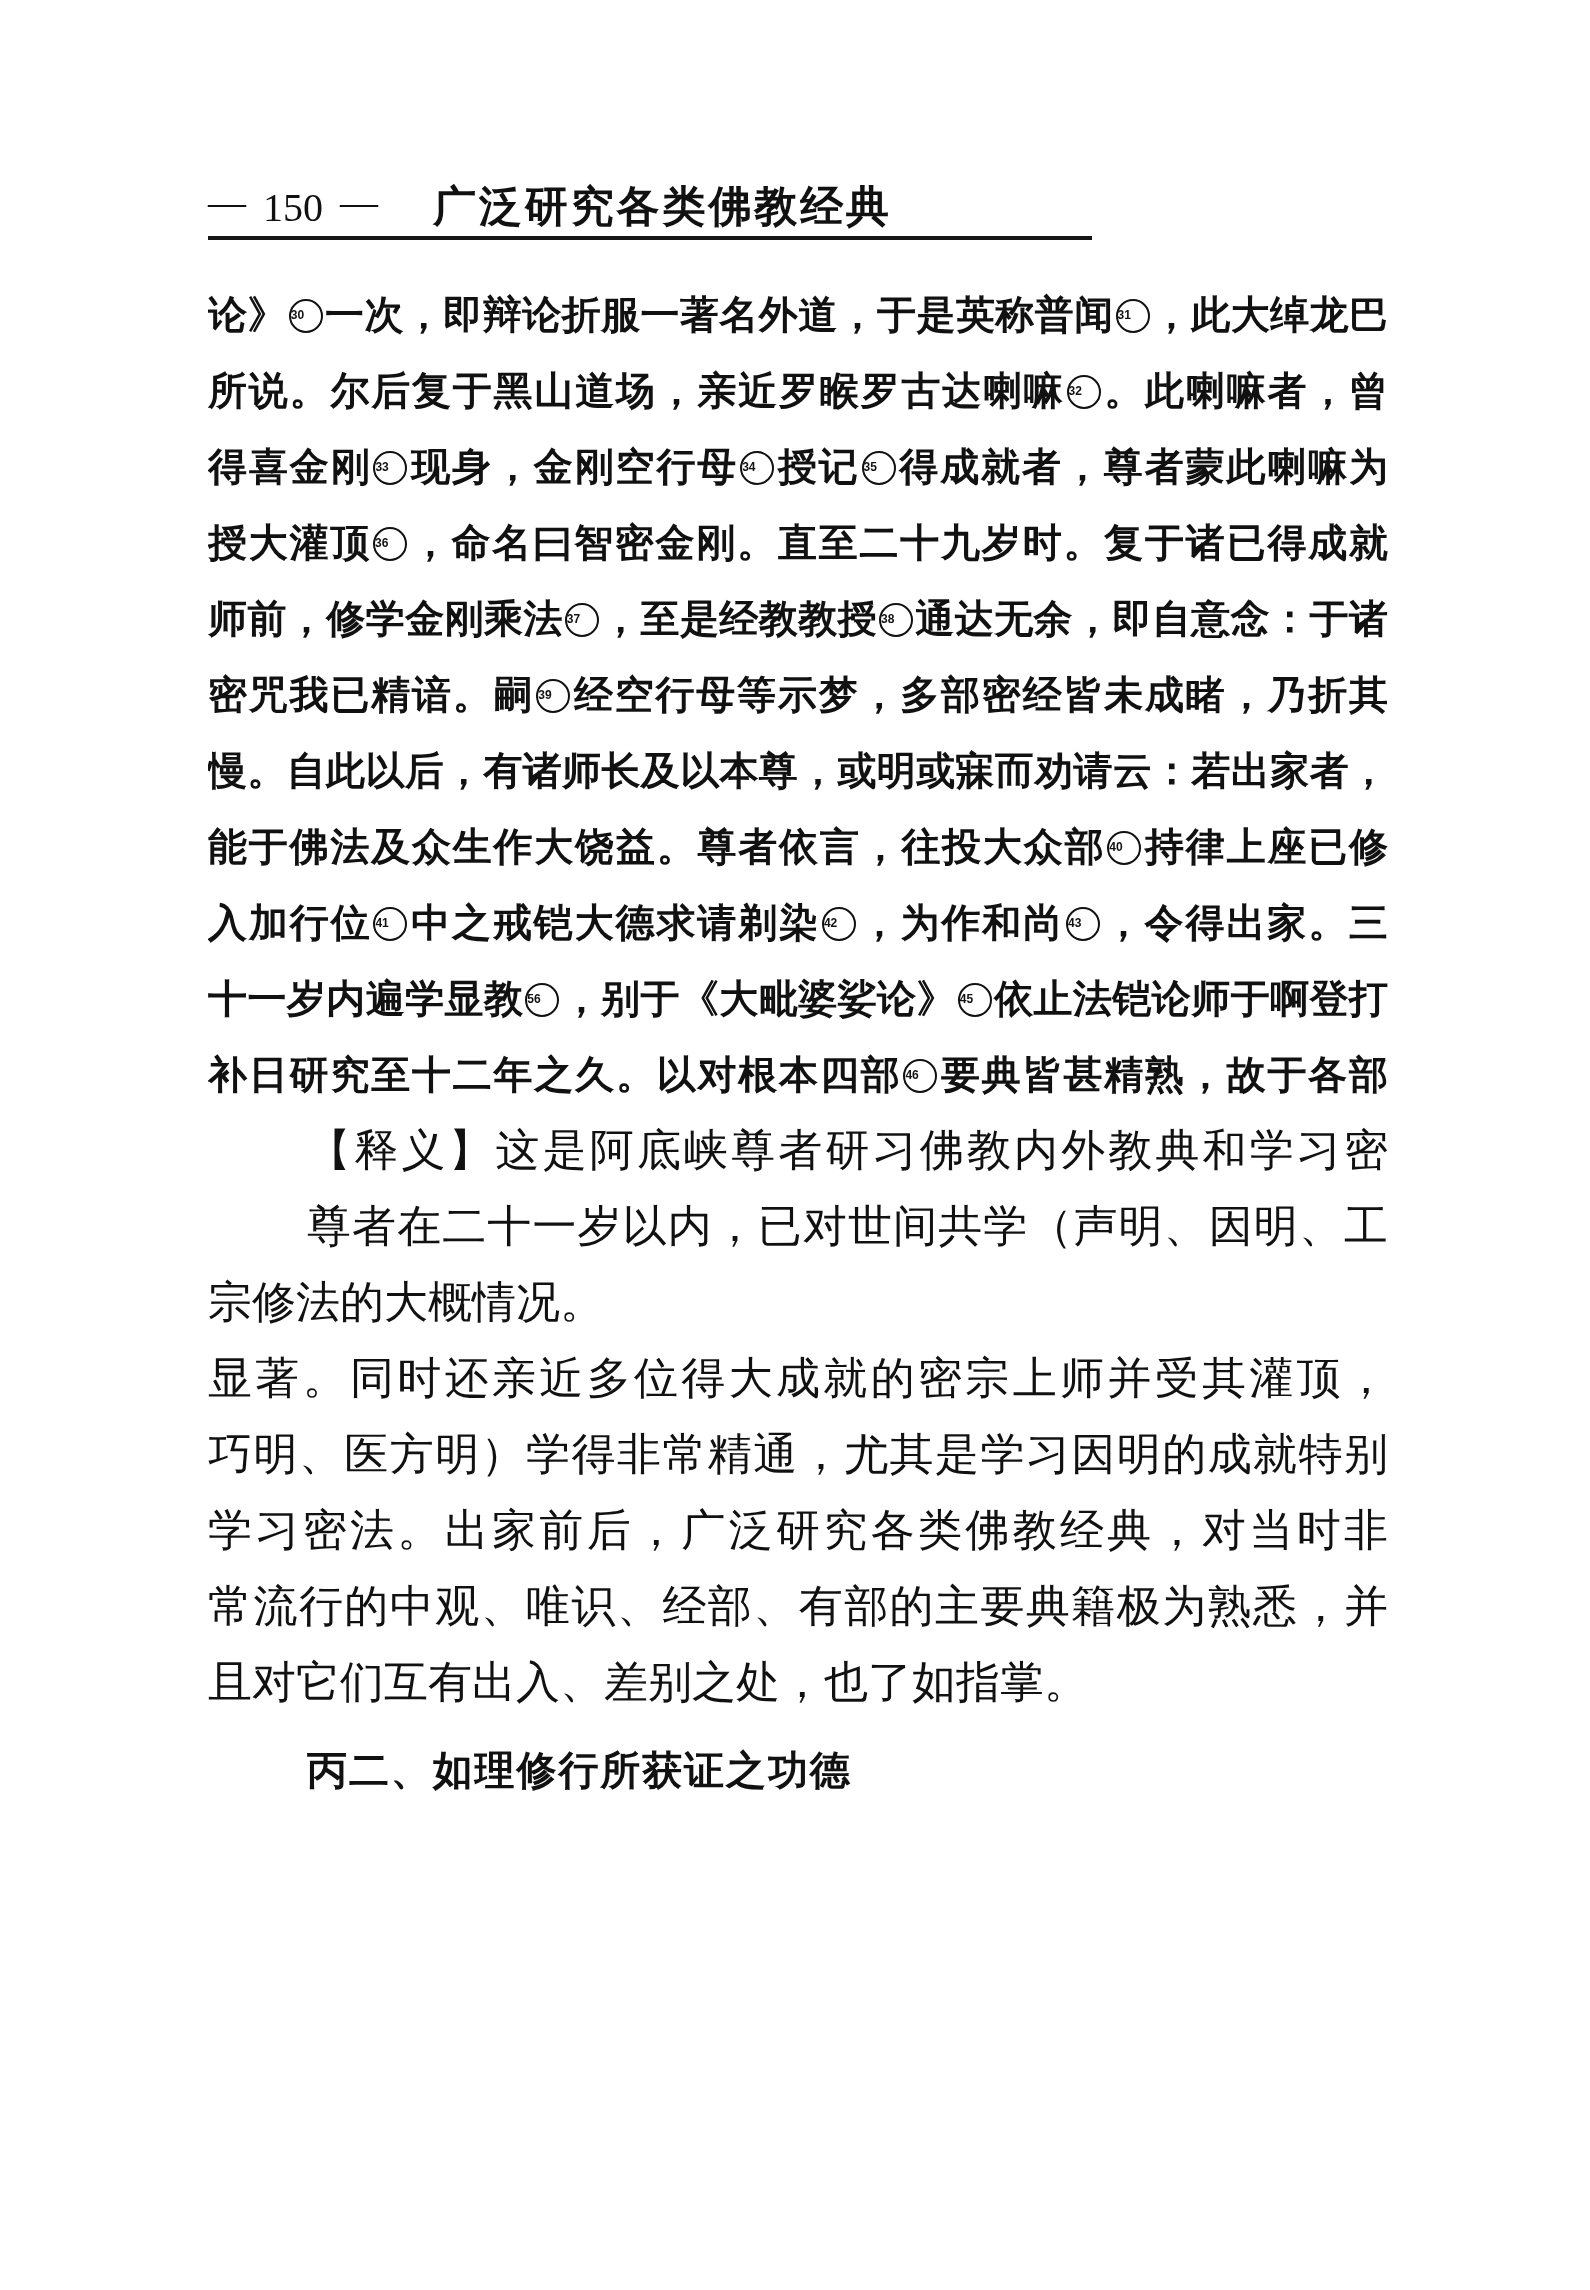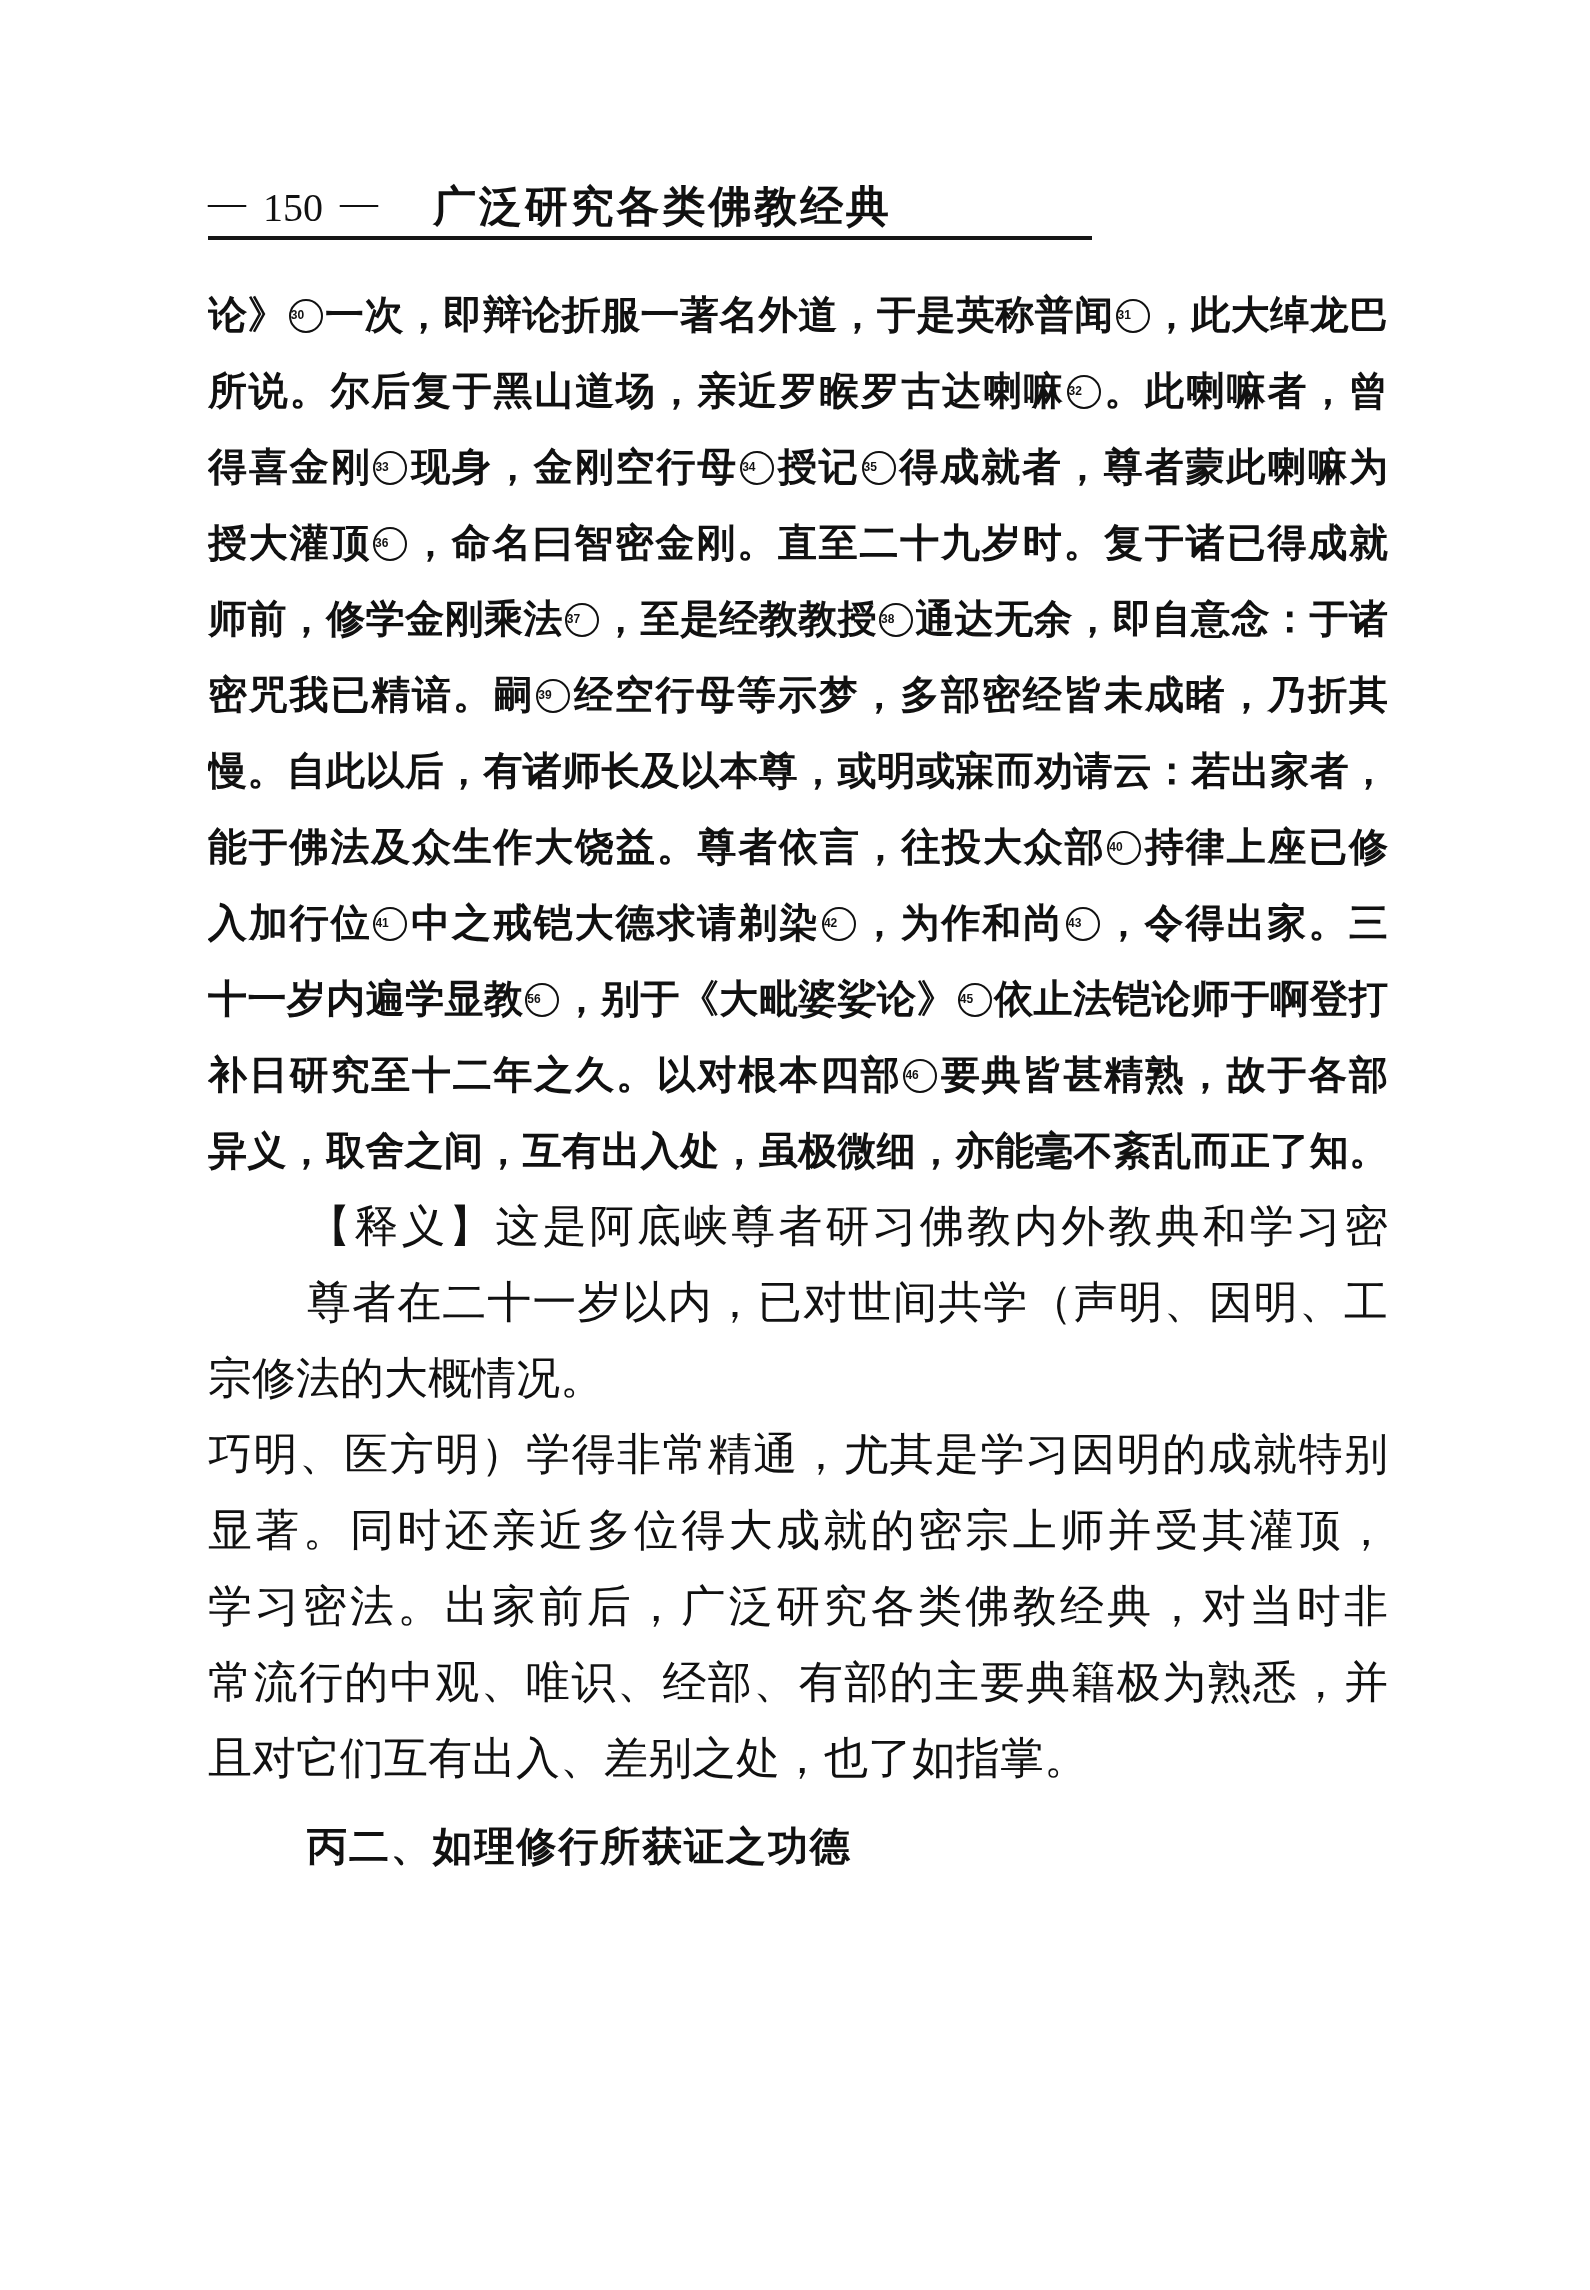--- a/index.html
+++ b/index.html
@@ -115,28 +115,27 @@
         <div class="line">所说。尔后复于黑山道场，亲近罗睺罗古达喇嘛<span class="circ">32</span>。此喇嘛者，曾</div>
         <div class="line">得喜金刚<span class="circ">33</span>现身，金刚空行母<span class="circ">34</span>授记<span class="circ">35</span>得成就者，尊者蒙此喇嘛为</div>
         <div class="line">授大灌顶<span class="circ">36</span>，命名曰智密金刚。直至二十九岁时。复于诸已得成就</div>
         <div class="line">师前，修学金刚乘法<span class="circ">37</span>，至是经教教授<span class="circ">38</span>通达无余，即自意念：于诸</div>
         <div class="line">密咒我已精谙。嗣<span class="circ">39</span>经空行母等示梦，多部密经皆未成睹，乃折其</div>
         <div class="line">慢。自此以后，有诸师长及以本尊，或明或寐而劝请云：若出家者，</div>
         <div class="line">能于佛法及众生作大饶益。尊者依言，往投大众部<span class="circ">40</span>持律上座已修</div>
         <div class="line">入加行位<span class="circ">41</span>中之戒铠大德求请剃染<span class="circ">42</span>，为作和尚<span class="circ">43</span>，令得出家。三</div>
         <div class="line">十一岁内遍学显教<span class="circ">56</span>，别于《大毗婆娑论》<span class="circ">45</span>依止法铠论师于啊登打</div>
         <div class="line">补日研究至十二年之久。以对根本四部<span class="circ">46</span>要典皆甚精熟，故于各部</div>
-        <div class="line">异义，取舍之间，互有出入处，虽极微细，亦能毫不紊乱而正了知。</div>
       </div>
     <div class="section kai">
         <div class="line indent">【释义】这是阿底峡尊者研习佛教内外教典和学习密</div>
         <div class="line indent">尊者在二十一岁以内，已对世间共学（声明、因明、工</div>
         <div class="line short">宗修法的大概情况。</div>
+        <div class="line">显著。同时还亲近多位得大成就的密宗上师并受其灌顶，</div>
         <div class="line">巧明、医方明）学得非常精通，尤其是学习因明的成就特别</div>
-        <div class="line">显著。同时还亲近多位得大成就的密宗上师并受其灌顶，</div>
         <div class="line">学习密法。出家前后，广泛研究各类佛教经典，对当时非</div>
         <div class="line">常流行的中观、唯识、经部、有部的主要典籍极为熟悉，并</div>
         <div class="line short">且对它们互有出入、差别之处，也了如指掌。</div>
       </div>
     <div class="section-heading">丙二、如理修行所获证之功德</div>
   </div>
 
 </div>
 
 

